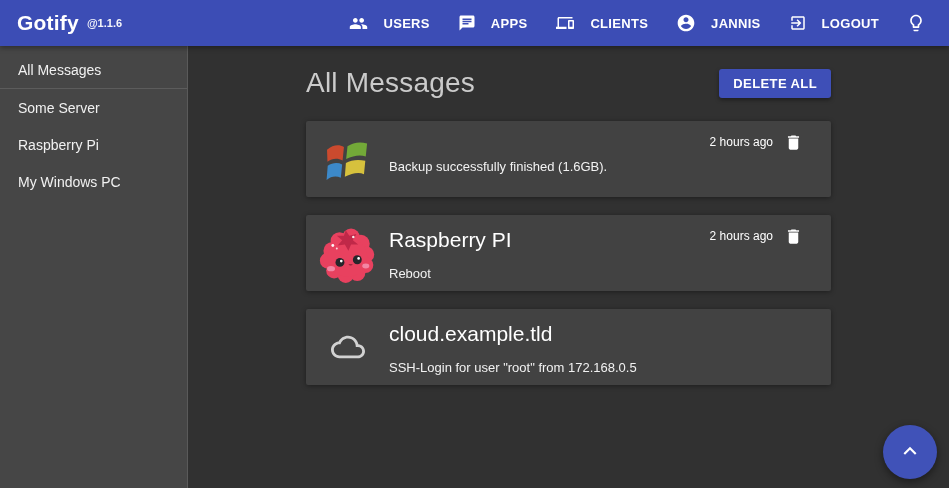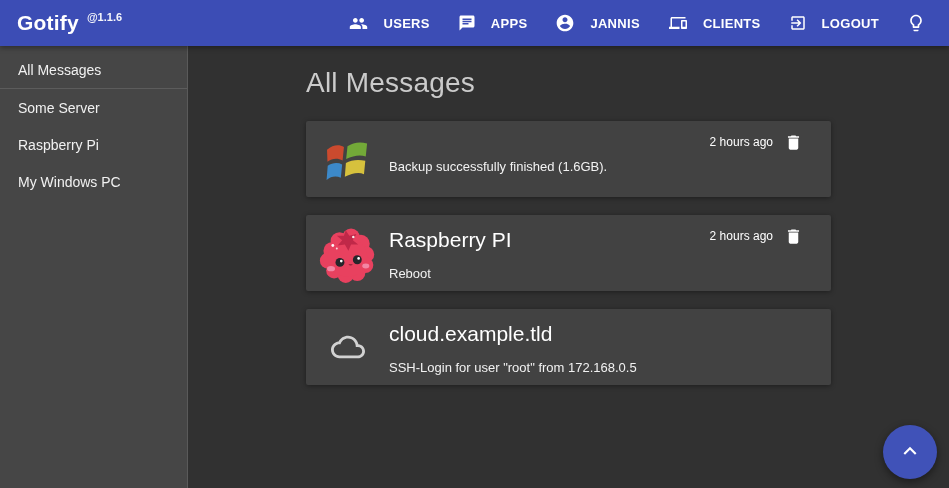--- a/index.html
+++ b/index.html
@@ -13,21 +13,21 @@
 
   
   .topbar {
     position: absolute; top: 0; left: 0; right: 0; height: 46px;
     background: #3c4db5;
     display: flex; align-items: center;
     padding: 0 14px 0 17px;
     box-shadow: 0 2px 5px rgba(0,0,0,.35);
     z-index: 20;
   }
-  .brand { display: flex; align-items: flex-start; gap: 8px; }
+  .brand { display: flex; align-items: center; gap: 8px; }
   .brand-name { font-size: 21px; font-weight: bold; letter-spacing: .2px; }
   .brand-ver { font-size: 11px; font-weight: bold; opacity: .95; }
   .topnav { margin-left: auto; display: flex; align-items: center; gap: 8px; }
   .nav-btn {
     display: flex; align-items: center; gap: 15px;
     background: transparent; border: 0; color: #fff;
     font-family: inherit; font-size: 13px; font-weight: bold;
     letter-spacing: .3px; padding: 8px 10px; cursor: pointer; border-radius: 2px;
   }
   .nav-btn svg { display: block; }
@@ -117,33 +117,33 @@
     <button class="nav-btn">
       <span>
         <svg width="18" height="18" viewBox="0 0 24 24" fill="#fff">
             <path d="M20 2H4c-1.1 0-1.99.9-1.99 2L2 22l4-4h14c1.1 0 2-.9 2-2V4c0-1.1-.9-2-2-2zM6 9h12v2H6V9zm8 5H6v-2h8v2zm4-6H6V6h12v2z"></path>
           </svg>
       </span>
       <span>APPS</span>
     </button>
     <button class="nav-btn">
       <span>
+        <svg width="20" height="18" viewBox="0 0 24 24" fill="#fff">
+            <path d="M4 6h18V4H4c-1.1 0-2 .9-2 2v11H0v3h14v-3H4V6zm19 2h-6c-.55 0-1 .45-1 1v10c0 .55.45 1 1 1h6c.55 0 1-.45 1-1V9c0-.55-.45-1-1-1zm-1 9h-4v-7h4v7z"></path>
+          </svg>
+      </span>
+      <span>CLIENTS</span>
+    </button>
+    <button class="nav-btn">
+      <span>
         <svg width="20" height="20" viewBox="0 0 24 24" fill="#fff">
             <path d="M12 2C6.48 2 2 6.48 2 12s4.48 10 10 10 10-4.48 10-10S17.52 2 12 2zm0 3c1.66 0 3 1.34 3 3s-1.34 3-3 3-3-1.34-3-3 1.34-3 3-3zm0 14.2c-2.5 0-4.71-1.28-6-3.22.03-1.99 4-3.08 6-3.08 1.99 0 5.97 1.09 6 3.08-1.29 1.94-3.5 3.22-6 3.22z"></path>
           </svg>
       </span>
       <span>JANNIS</span>
-    </button>
-    <button class="nav-btn">
-      <span>
-        <svg width="20" height="18" viewBox="0 0 24 24" fill="#fff">
-            <path d="M4 6h18V4H4c-1.1 0-2 .9-2 2v11H0v3h14v-3H4V6zm19 2h-6c-.55 0-1 .45-1 1v10c0 .55.45 1 1 1h6c.55 0 1-.45 1-1V9c0-.55-.45-1-1-1zm-1 9h-4v-7h4v7z"></path>
-          </svg>
-      </span>
-      <span>CLIENTS</span>
     </button>
     <button class="nav-btn">
       <span>
         <svg width="18" height="18" viewBox="0 0 24 24" fill="#fff">
             <path d="M10.09 15.59L11.5 17l5-5-5-5-1.41 1.41L12.67 11H3v2h9.67l-2.58 2.59zM19 3H5c-1.11 0-2 .9-2 2v4h2V5h14v14H5v-4H3v4c0 1.1.89 2 2 2h14c1.1 0 2-.9 2-2V5c0-1.1-.9-2-2-2z"></path>
           </svg>
       </span>
       <span>LOGOUT</span>
     </button>
     <button class="nav-btn icon-only">
@@ -169,20 +169,21 @@
   </div>
   <div class="side-item">
     <span>My Windows PC</span>
   </div>
 </aside>
 
 <main class="main">
   <div class="content">
     <div class="page-head">
       <h1 class="page-title">All Messages</h1>
+      <button class="delete-all">DELETE ALL</button>
     </div>
 
     <div class="card">
       <div class="app-icon">
         <svg width="57" height="57" viewBox="0 0 64 64">
           <path d="M9 21 C16 15 23 15 28 18 L26.5 33 C21 30 14.5 30.5 9.5 34.5 Z" fill="#cb4a2e"></path>
           <path d="M32 17 C38 13 46 11.5 54 14 L52.5 28.5 C46 26.5 38.5 27.5 30.5 31.5 Z" fill="#73a938"></path>
           <path d="M9.8 39 C15 35.5 21 35 26 37.5 L24.5 52.5 C19.5 50 13.5 50.5 8.5 55 Z" fill="#3c89c9"></path>
           <path d="M30.2 36 C36 32.5 44 31.5 52 33.5 L50.5 48.5 C44.5 46 37 47.5 29 51.5 Z" fill="#d6c13d"></path>
         </svg>

